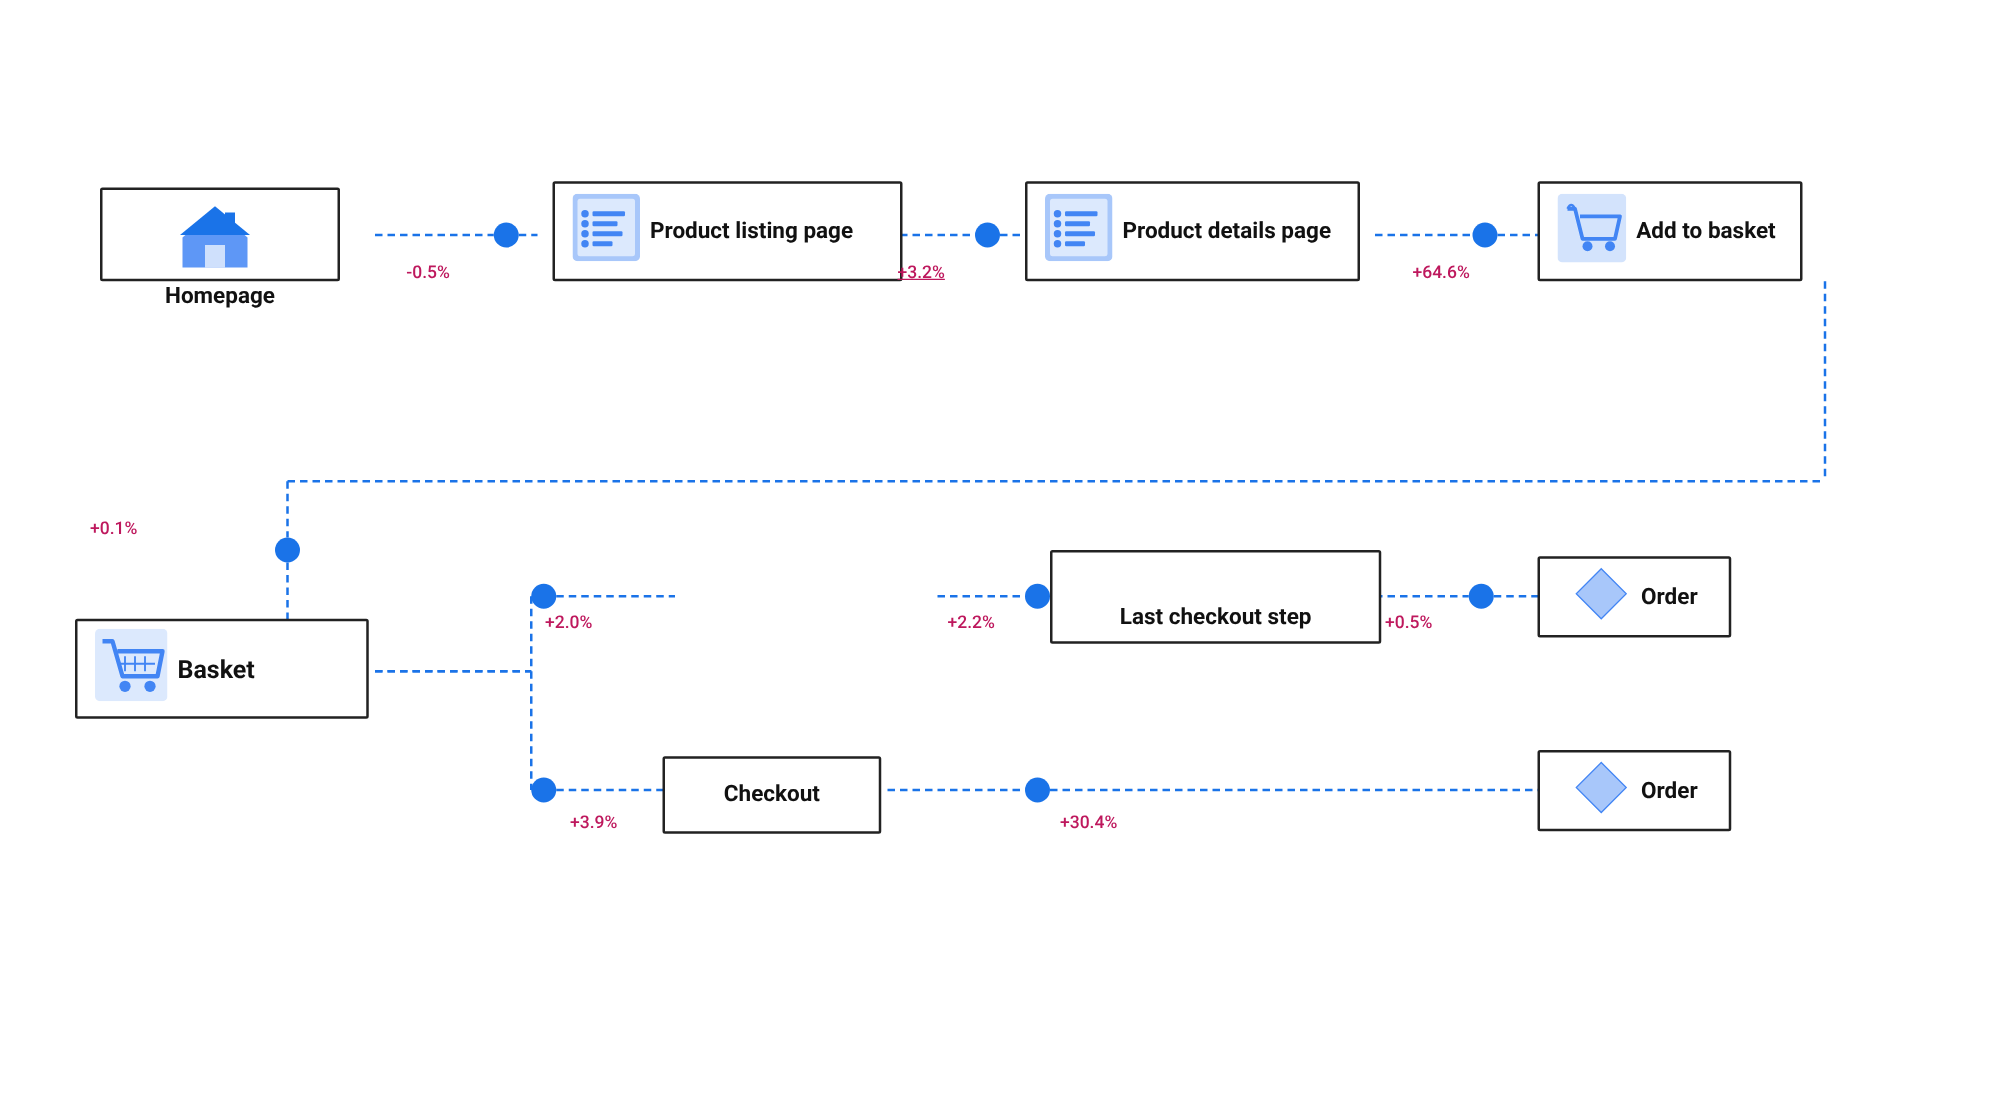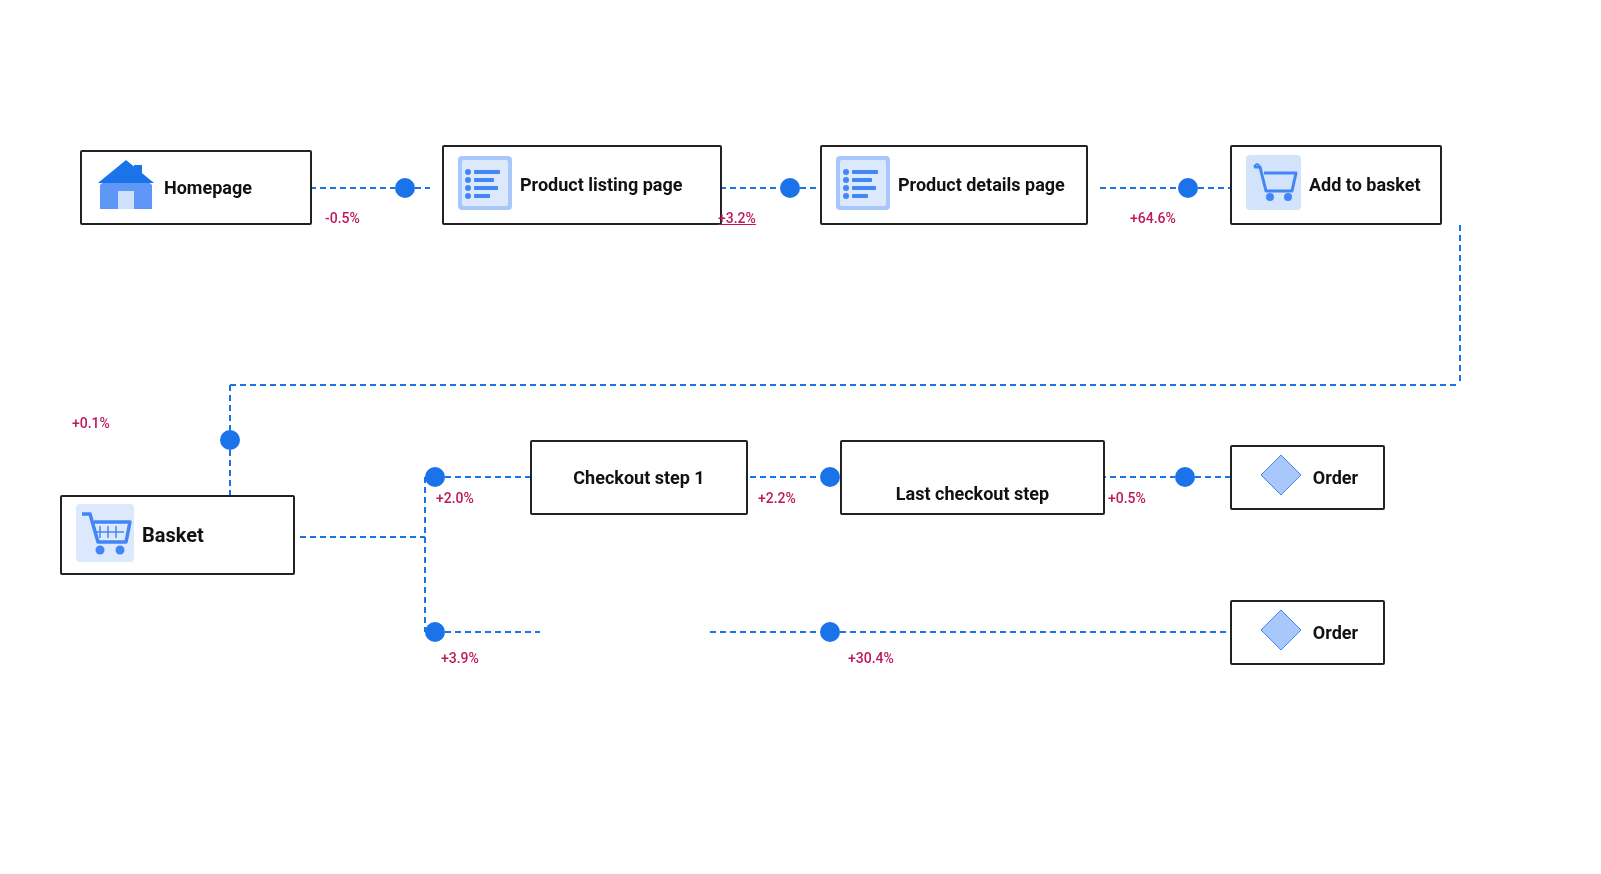--- a/index.html
+++ b/index.html
@@ -125,21 +125,21 @@
   <div class="dot-node" style="left:395px; top:178px;"></div>
   <div class="dot-node" style="left:780px; top:178px;"></div>
   <div class="dot-node" style="left:1178px; top:178px;"></div>
   <div class="dot-node" style="left:220px; top:430px;"></div>
   <div class="dot-node" style="left:425px; top:467px;"></div>
   <div class="dot-node" style="left:820px; top:467px;"></div>
   <div class="dot-node" style="left:1175px; top:467px;"></div>
   <div class="dot-node" style="left:425px; top:622px;"></div>
   <div class="dot-node" style="left:820px; top:622px;"></div>
 
-  <div class="node-box" style="left:80px; top:150px; width:232px; height:75px;">
+  <div class="node-box" style="left:80px; top:150px; width:192px; height:75px;flex-direction:column;">
     <span class="node-icon">
       <svg width="60" height="60" viewBox="0 0 60 60">
 
         <polygon points="30,8 56,30 56,54 4,54 4,30" fill="#4285f4" opacity="0.85"></polygon>
 
         <polygon points="30,5 58,28 2,28" fill="#1a73e8"></polygon>
 
         <rect x="38" y="10" width="8" height="16" fill="#1a73e8"></rect>
 
         <rect x="22" y="36" width="16" height="18" fill="#fff" opacity="0.7"></rect>
@@ -211,37 +211,37 @@
 
         <line x1="24" y1="22" x2="24" y2="34" stroke="#4285f4" stroke-width="1.5"></line>
         <line x1="32" y1="22" x2="32" y2="34" stroke="#4285f4" stroke-width="1.5"></line>
         <line x1="40" y1="22" x2="40" y2="34" stroke="#4285f4" stroke-width="1.5"></line>
         <line x1="20" y1="28" x2="48" y2="28" stroke="#4285f4" stroke-width="1.5"></line>
       </svg>
     </span>
     <span style="font-size:20px; font-weight:700;">Basket</span>
   </div>
 
-  <div class="node-box" style="left:530px; top:440px; width:218px; height:75px; align-items:center; justify-content:center;">
-    <span style="font-size:18px; font-weight:700; text-align:center;">Checkout step 1</span>
-  </div>
 
   <div class="node-box" style="left:840px; top:440px; width:265px; height:75px; align-items:flex-end; justify-content:center;">
     <span style="font-size:18px; font-weight:700; text-align:center;">Last checkout step</span>
   </div>
 
   <div class="node-box" style="left:1230px; top:445px; width:155px; height:65px; align-items:center; justify-content:center;">
     <span class="node-icon">
       <svg width="48" height="48" viewBox="0 0 48 48">
         <polygon points="24,4 44,24 24,44 4,24" fill="#a8c7fa" stroke="#4285f4" stroke-width="1"></polygon>
       </svg>
     </span>
     <span style="font-size:18px; font-weight:700;">Order</span>
   </div>
 
+  <div class="node-box" style="left:530px; top:605px; width:175px; height:62px; align-items:center; justify-content:center;">
+    <span style="font-size:18px; font-weight:700;">Checkout</span>
+  </div>
 
   <div class="node-box" style="left:1230px; top:600px; width:155px; height:65px; align-items:center; justify-content:center;">
     <span class="node-icon">
       <svg width="48" height="48" viewBox="0 0 48 48">
         <polygon points="24,4 44,24 24,44 4,24" fill="#a8c7fa" stroke="#4285f4" stroke-width="1"></polygon>
       </svg>
     </span>
     <span style="font-size:18px; font-weight:700;">Order</span>
   </div>
 
@@ -259,20 +259,20 @@
   </div>
   <div class="pct-label" style="left:436px; top:490px;">
     <span>+2.0%</span>
   </div>
   <div class="pct-label" style="left:758px; top:490px;">
     <span>+2.2%</span>
   </div>
   <div class="pct-label" style="left:1108px; top:490px;">
     <span>+0.5%</span>
   </div>
-  <div class="pct-label" style="left:441px; top:650px;">
+  <div class="pct-label" style="left:456px; top:650px;">
     <span>+3.9%</span>
   </div>
   <div class="pct-label" style="left:848px; top:650px;">
     <span>+30.4%</span>
   </div>
 
 </div>
 
 </body></html>

